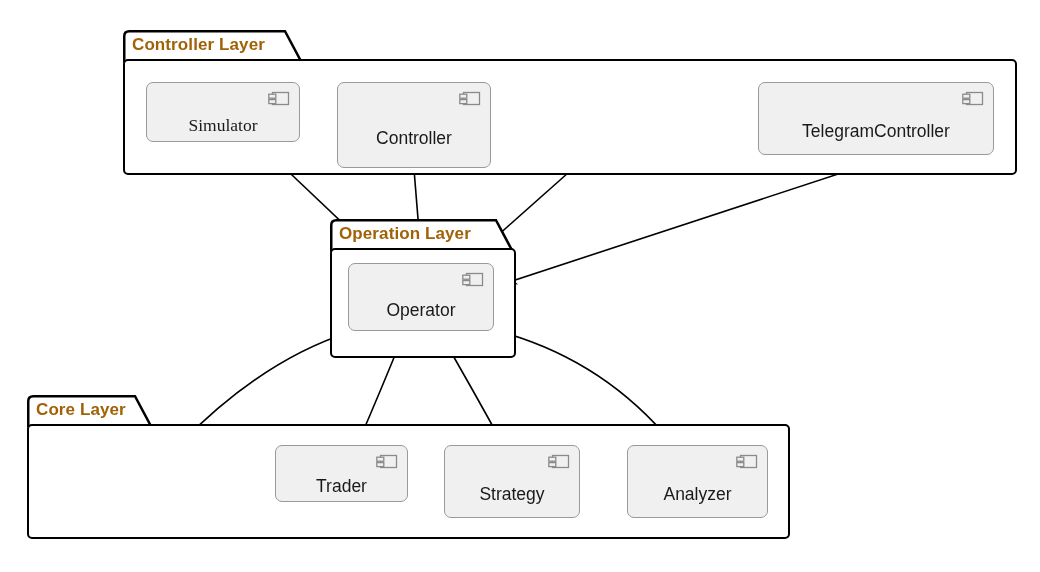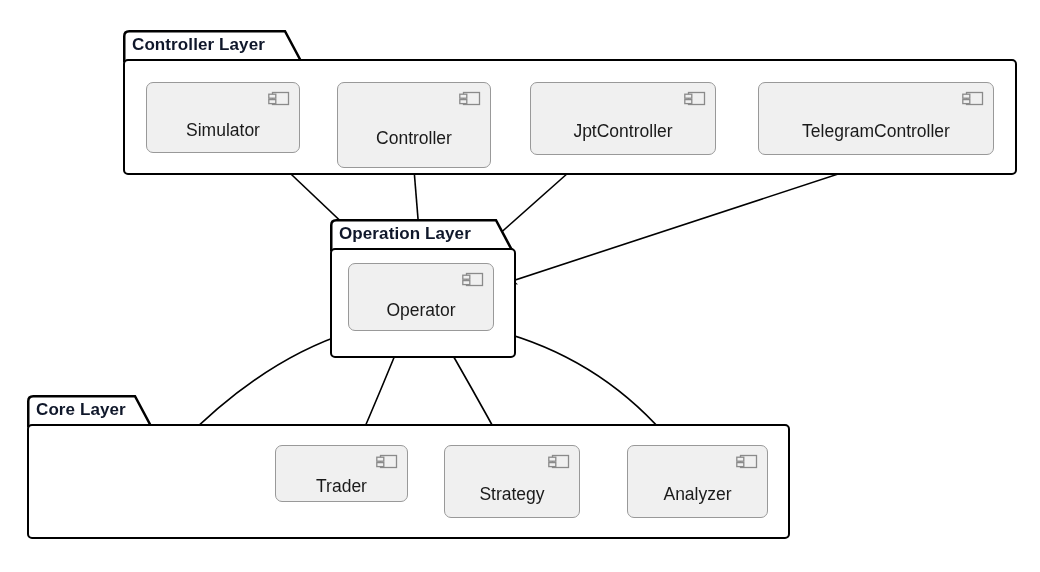--- a/index.html
+++ b/index.html
@@ -41,21 +41,21 @@
     overflow: visible;
   }
   .package-label {
     position: absolute;
     top: 0;
     left: 9px;
     height: 30px;
     line-height: 30px;
     font-size: 17px;
     font-weight: bold;
-    color: #0f172a;
+    color: #a16207;
     white-space: nowrap;
     letter-spacing: 0.1px;
   }
   
   .component {
     position: absolute;
     box-sizing: border-box;
     background: #f0f0f0;
     border: 1.2px solid #999999;
     border-radius: 7px;
@@ -143,50 +143,40 @@
         <div class="package-tab" style="width: 128px;">
           <svg width="130" height="34" viewBox="0 0 130 34" xmlns="http://www.w3.org/2000/svg">
             <path d="M 1.25 31.25 L 1.25 6.25 Q 1.25 1.25 6.25 1.25 L 108 1.25 L 124 31.25 Z" fill="#ffffff" stroke="#000000" stroke-width="2.5" stroke-linejoin="miter"></path>
           </svg>
         </div>
         <div class="package-body" style="top: 29px; width: 763px; height: 115px;"></div>
         <div class="package-label">Core Layer</div>
       </div>
     </div>
 
-<div class="component" style="left: 146px; top: 82px; width: 154px; height: 71px;">
+<div class="component" style="left: 146px; top: 82px; width: 154px; height: 60px; font-family: Liberation Serif, serif;">
       <div class="component-icon">
         <svg width="22" height="16" viewBox="0 0 22 16" xmlns="http://www.w3.org/2000/svg">
           <rect x="4.5" y="1.5" width="16" height="12" fill="#f0f0f0" stroke="#8a8a8a" stroke-width="1.3"></rect>
           <rect x="0.8" y="3.2" width="7" height="4" fill="#f0f0f0" stroke="#8a8a8a" stroke-width="1.3"></rect>
           <rect x="0.8" y="8.6" width="7" height="4" fill="#f0f0f0" stroke="#8a8a8a" stroke-width="1.3"></rect>
         </svg>
       </div>
       <div class="component-label">Simulator</div>
     </div>
     <div class="component" style="left: 337px; top: 82px; width: 154px; height: 86px;">
       <div class="component-icon">
         <svg width="22" height="16" viewBox="0 0 22 16" xmlns="http://www.w3.org/2000/svg">
           <rect x="4.5" y="1.5" width="16" height="12" fill="#f0f0f0" stroke="#8a8a8a" stroke-width="1.3"></rect>
           <rect x="0.8" y="3.2" width="7" height="4" fill="#f0f0f0" stroke="#8a8a8a" stroke-width="1.3"></rect>
           <rect x="0.8" y="8.6" width="7" height="4" fill="#f0f0f0" stroke="#8a8a8a" stroke-width="1.3"></rect>
         </svg>
       </div>
       <div class="component-label">Controller</div>
     </div>
-    <div class="component" style="left: 530px; top: 82px; width: 186px; height: 73px;">
-      <div class="component-icon">
-        <svg width="22" height="16" viewBox="0 0 22 16" xmlns="http://www.w3.org/2000/svg">
-          <rect x="4.5" y="1.5" width="16" height="12" fill="#f0f0f0" stroke="#8a8a8a" stroke-width="1.3"></rect>
-          <rect x="0.8" y="3.2" width="7" height="4" fill="#f0f0f0" stroke="#8a8a8a" stroke-width="1.3"></rect>
-          <rect x="0.8" y="8.6" width="7" height="4" fill="#f0f0f0" stroke="#8a8a8a" stroke-width="1.3"></rect>
-        </svg>
-      </div>
-      <div class="component-label">JptController</div>
-    </div>
     <div class="component" style="left: 758px; top: 82px; width: 236px; height: 73px; padding-left: 32px;">
       <div class="component-icon">
         <svg width="22" height="16" viewBox="0 0 22 16" xmlns="http://www.w3.org/2000/svg">
           <rect x="4.5" y="1.5" width="16" height="12" fill="#f0f0f0" stroke="#8a8a8a" stroke-width="1.3"></rect>
           <rect x="0.8" y="3.2" width="7" height="4" fill="#f0f0f0" stroke="#8a8a8a" stroke-width="1.3"></rect>
           <rect x="0.8" y="8.6" width="7" height="4" fill="#f0f0f0" stroke="#8a8a8a" stroke-width="1.3"></rect>
         </svg>
       </div>
       <div class="component-label">TelegramController</div>
     </div>

